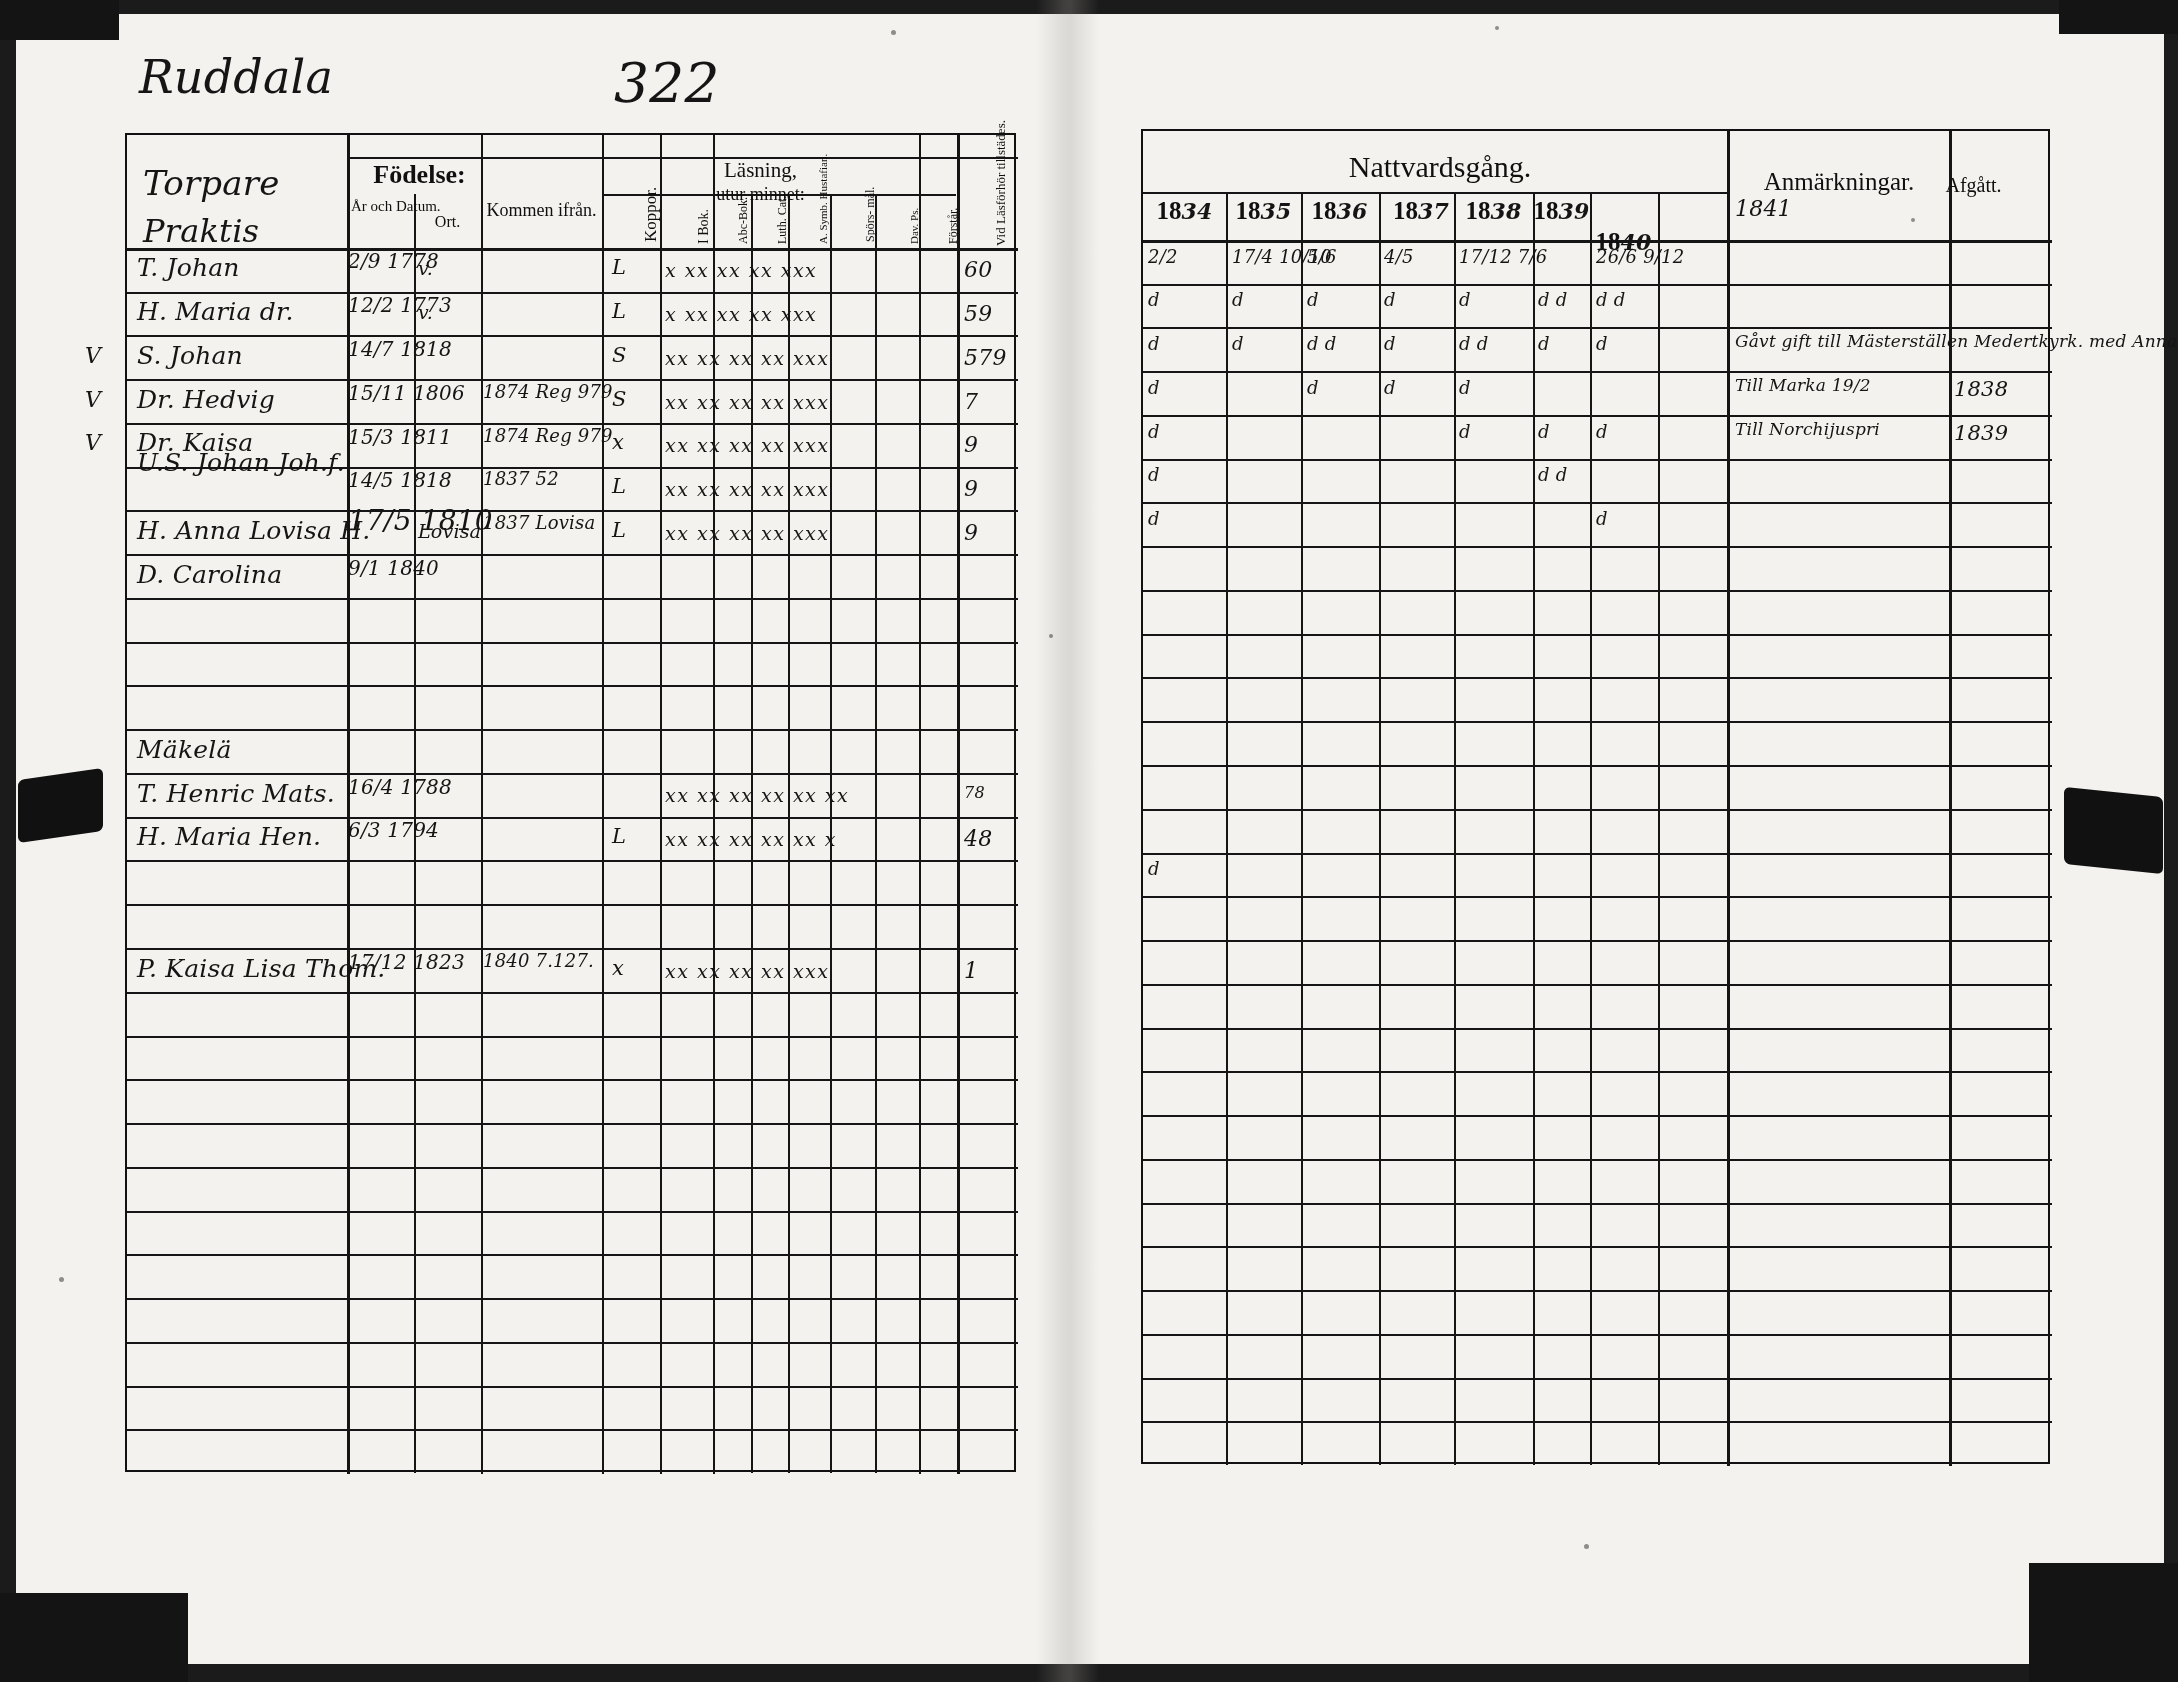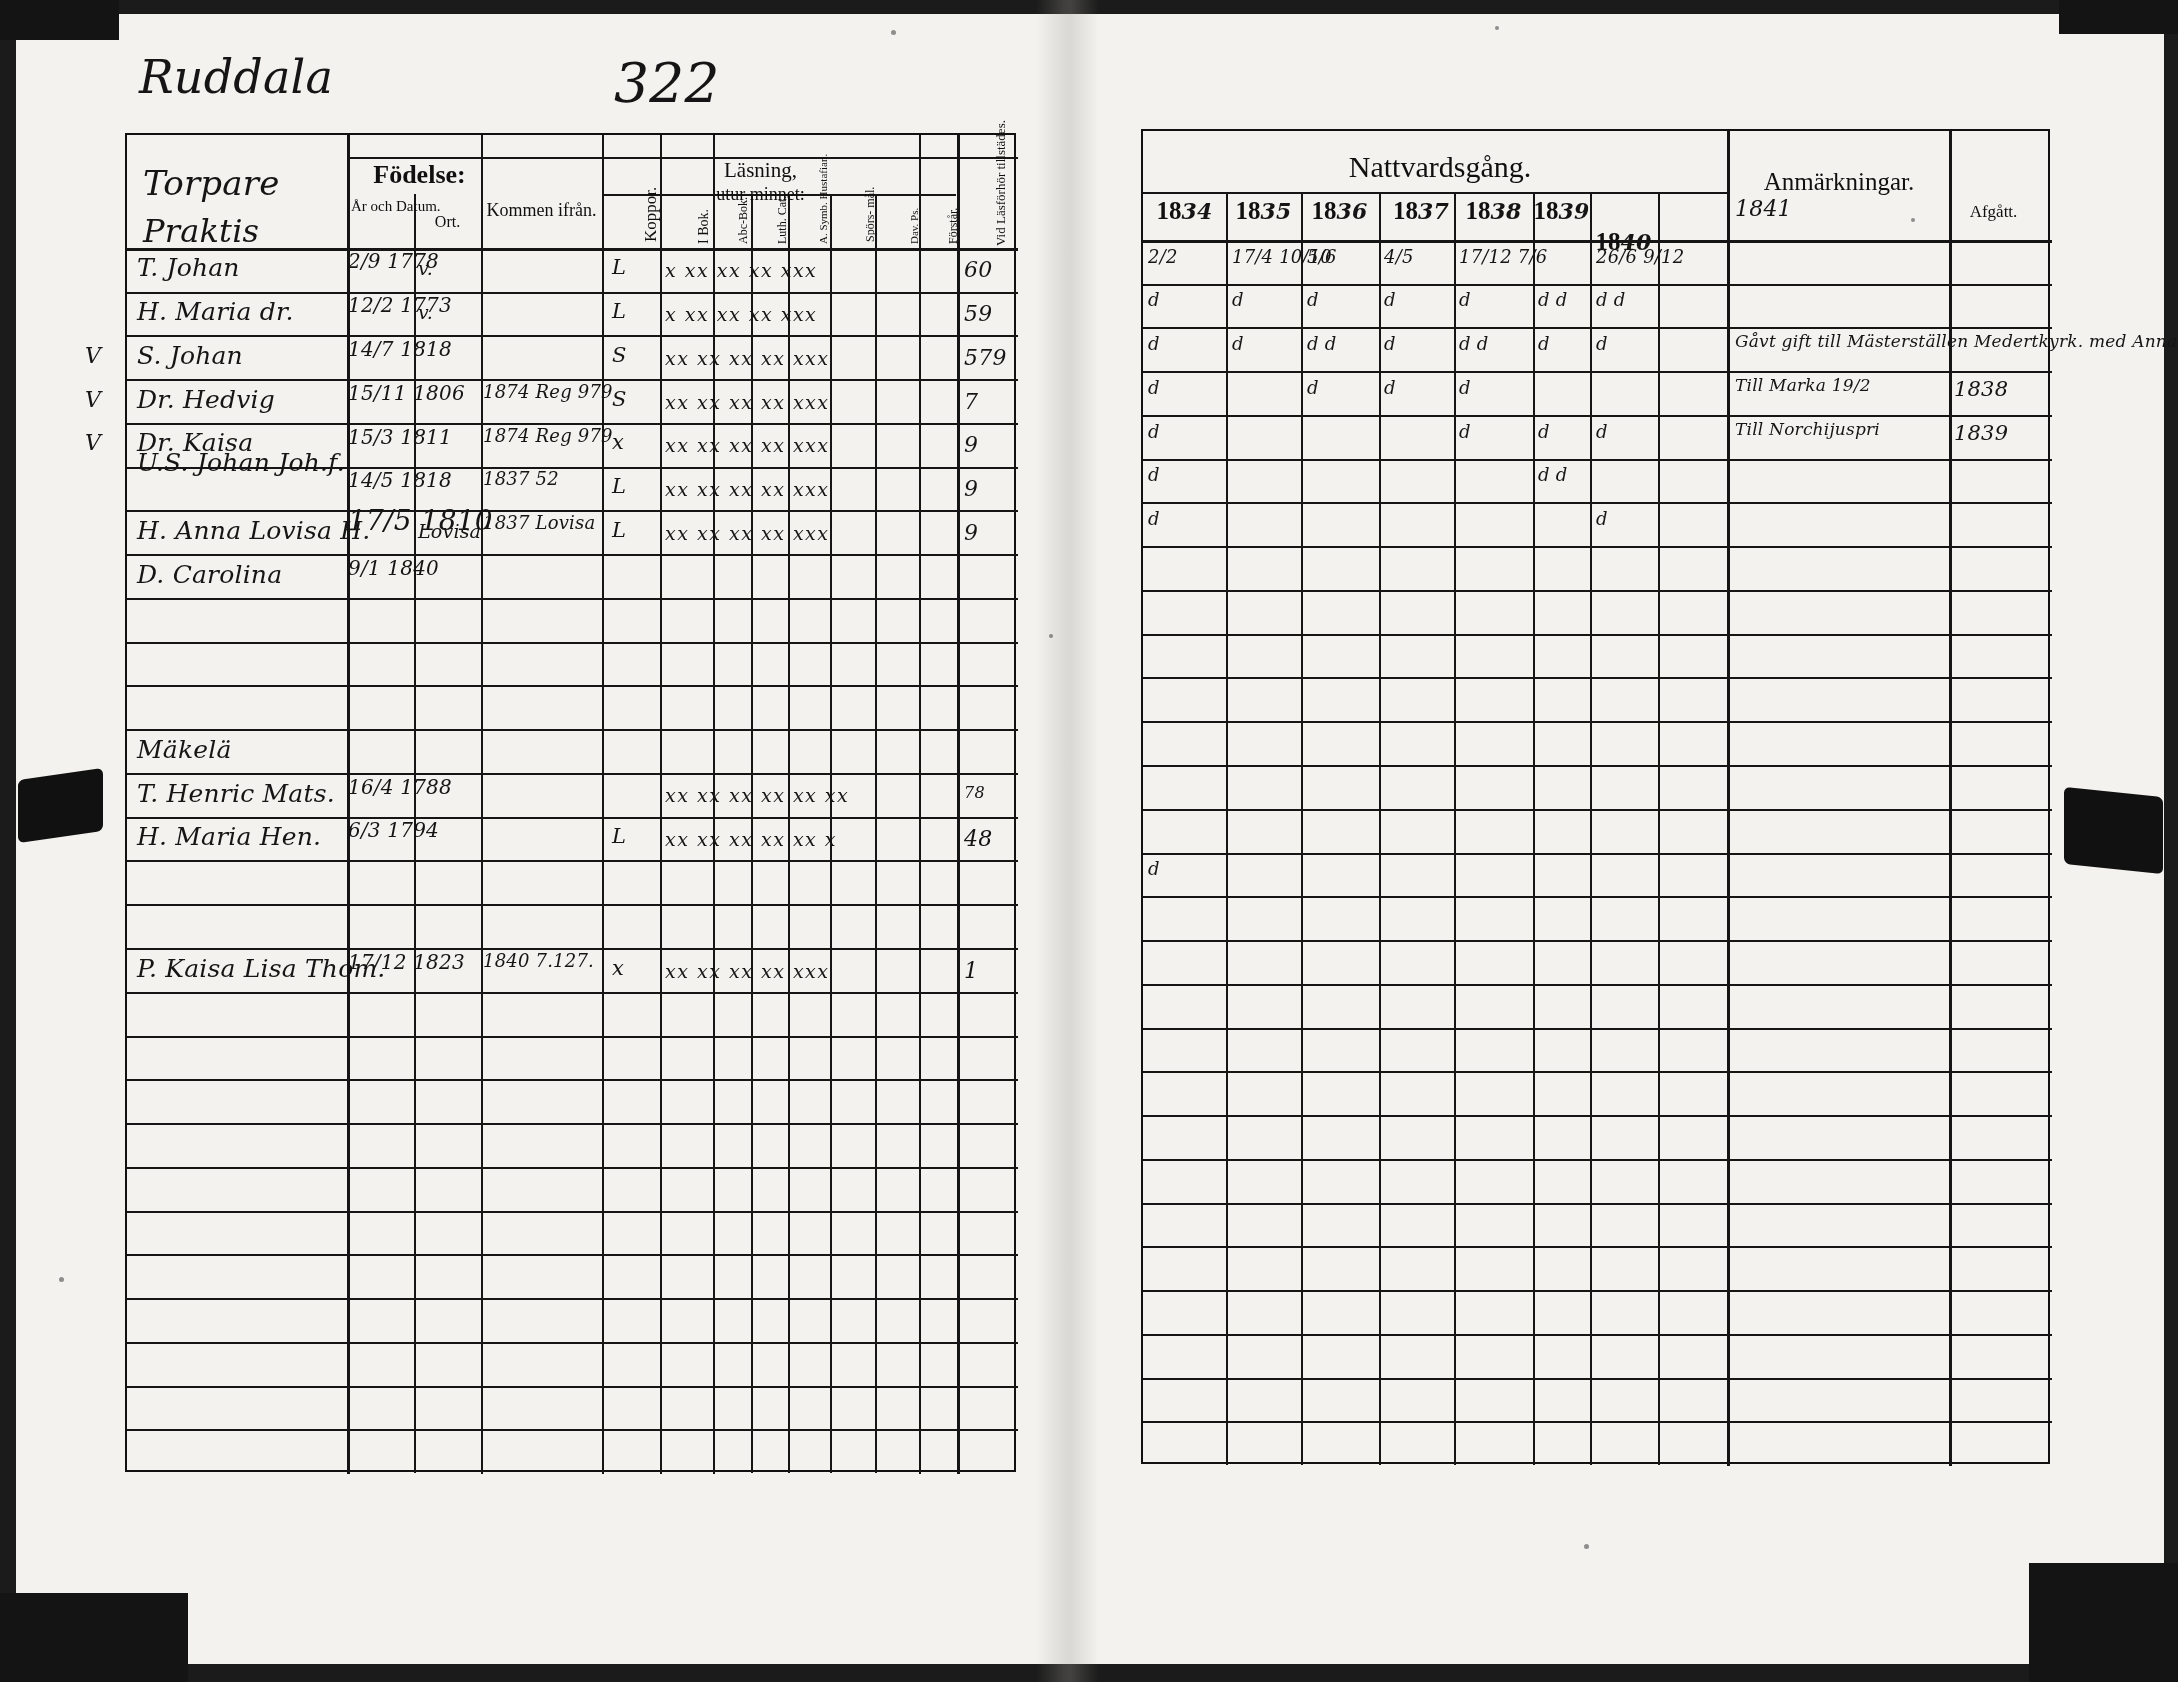--- a/index.html
+++ b/index.html
@@ -227,21 +227,21 @@
     <div class="vline" style="left:447px; top:61px; height:1273px;"></div>
     <div class="vline" style="left:515px; top:61px; height:1273px;"></div>
     <div class="vline thick" style="left:584px; top:0; height:1335px;"></div>
     <div class="vline thick" style="left:806px; top:0; height:1335px;"></div>
 
     <div class="hline" style="left:0; top:61px; width:584px;"></div>
     <div class="hline thick" style="left:0; top:109px; width:909px;"></div>
 
     <div class="printed cellText" style="left:119px; top:20px; width:356px; font-size:30px;">Nattvardsgång.</div>
     <div class="printed cellText" style="left:590px; top:38px; width:212px; font-size:25px;">Anmärkningar.</div>
-    <div class="printed cellText" style="left:804px; top:44px; width:93px; font-size:17px;margin-top:28px;">Afgått.</div>
+    <div class="printed cellText" style="left:784px; top:44px; width:93px; font-size:20px;">Afgått.</div>
 
     <div id="right-year-headers">
         <div class="printed cellText" style="left: 0px; top: 67px; width: 83px; font-size: 25px; font-weight: 700;"><span>18</span><span class="hand" style="font-size: 22px;">34</span></div>
         <div class="printed cellText" style="left: 83px; top: 67px; width: 75px; font-size: 25px; font-weight: 700;"><span>18</span><span class="hand" style="font-size: 22px;">35</span></div>
         <div class="printed cellText" style="left: 158px; top: 67px; width: 77px; font-size: 25px; font-weight: 700;"><span>18</span><span class="hand" style="font-size: 22px;">36</span></div>
         <div class="printed cellText" style="left: 236px; top: 67px; width: 84px; font-size: 25px; font-weight: 700;"><span>18</span><span class="hand" style="font-size: 22px;">37</span></div>
         <div class="printed cellText" style="left: 311px; top: 67px; width: 79px; font-size: 25px; font-weight: 700;"><span>18</span><span class="hand" style="font-size: 22px;">38</span></div>
         <div class="printed cellText" style="left: 390px; top: 67px; width: 57px; font-size: 25px; font-weight: 700;"><span>18</span><span class="hand" style="font-size: 22px;">39</span></div>
         <div class="printed cellText" style="left: 447px; top: 67px; width: 67px; font-size: 25px; font-weight: 700; margin-top: 31px;"><span>18</span><span class="hand" style="font-size: 22px;">40</span></div>
         <div class="hand cellText" style="left: 592px; top: 65px; font-size: 22px;">1841</div>

